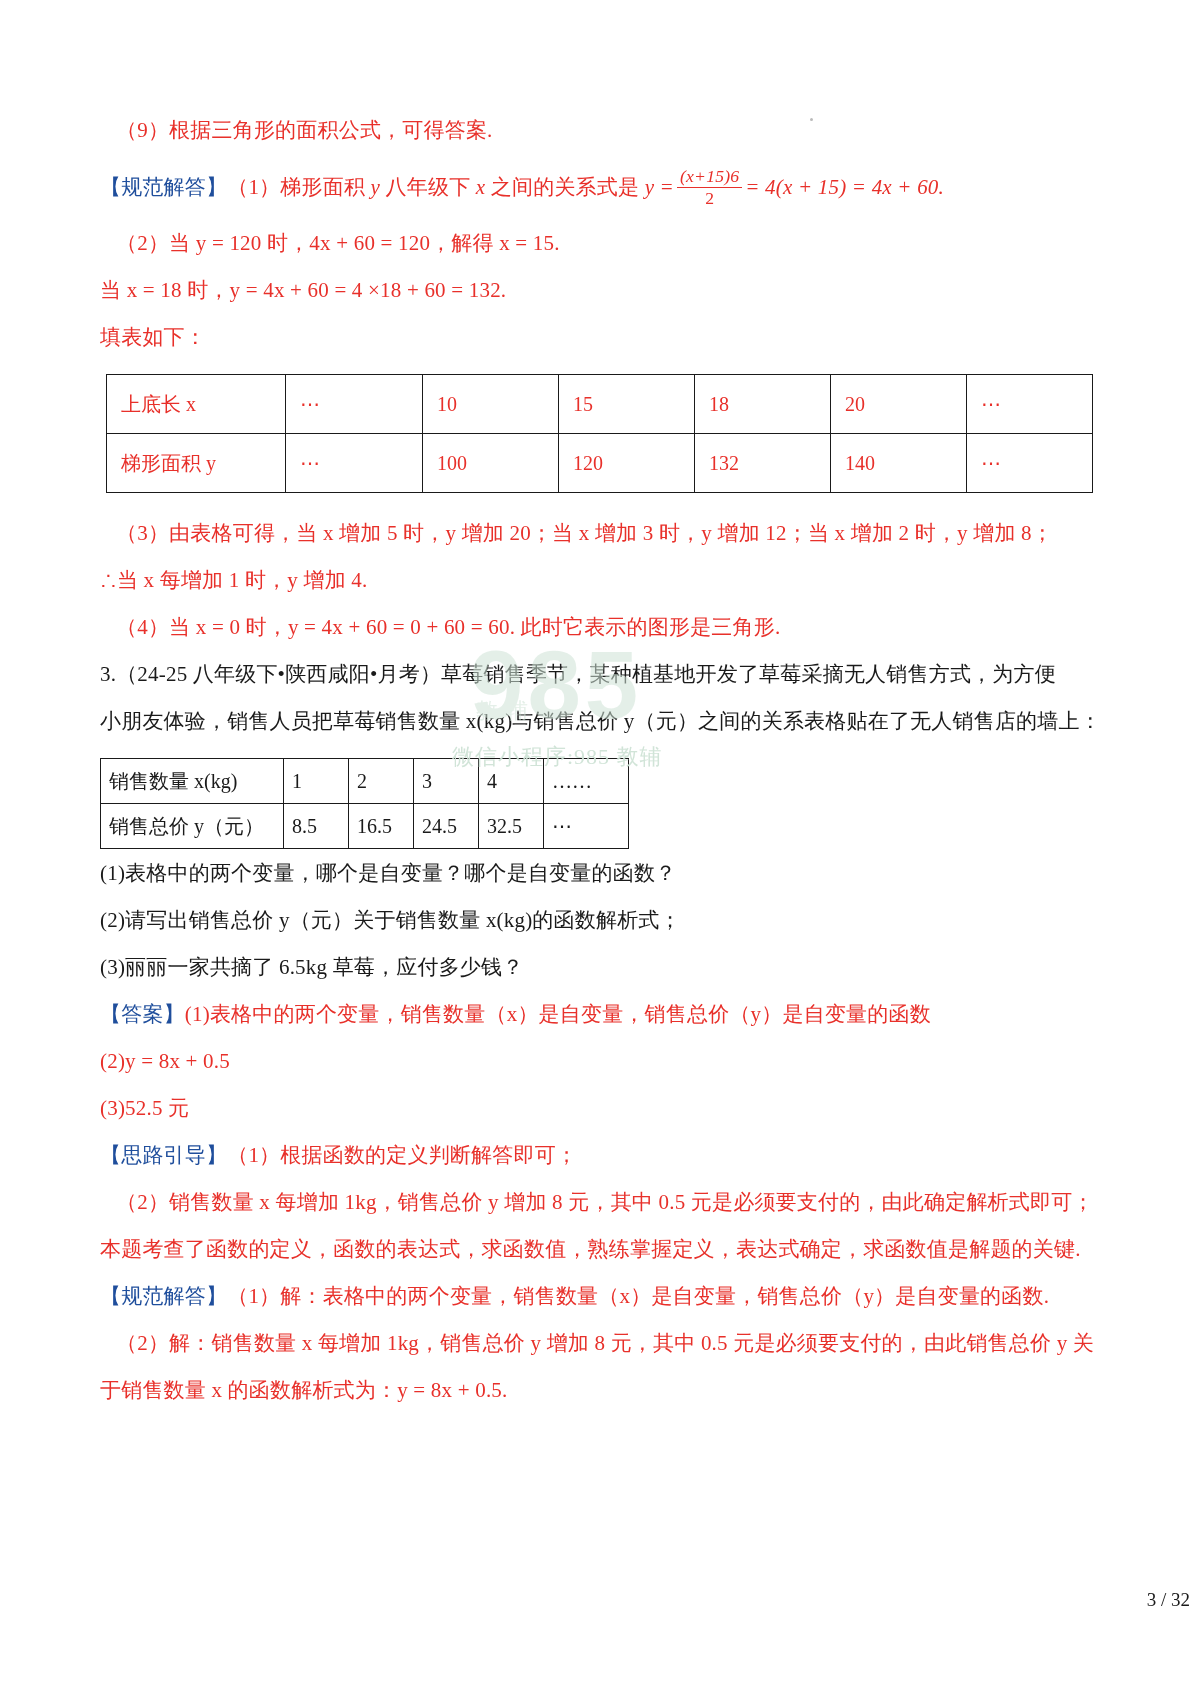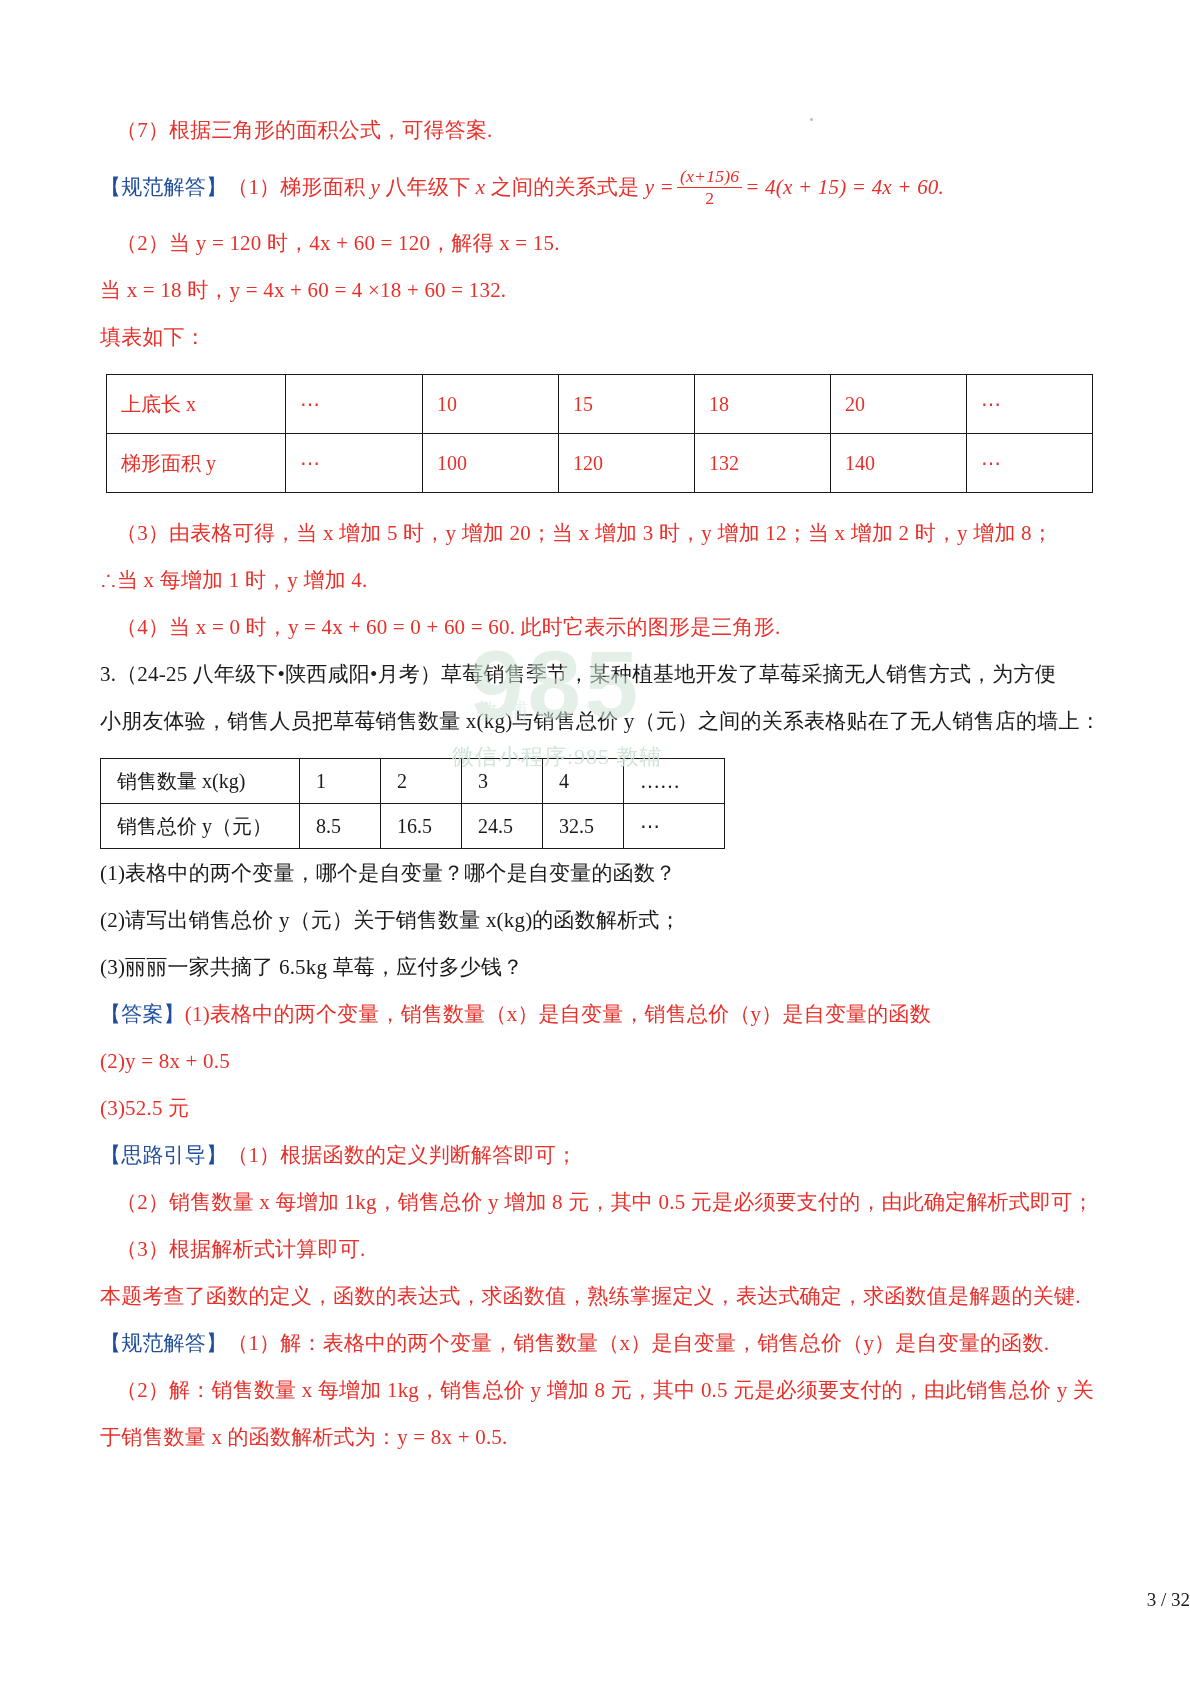--- a/index.html
+++ b/index.html
@@ -81,21 +81,21 @@
 
   
   table.t2 {
     border-collapse: collapse;
     margin: 4px 0 14px 0px;
     table-layout: fixed;
   }
   table.t2 td {
     border: 1.4px solid #1a1a1a;
     height: 44px;
-    padding: 0 16px;
+    padding: 0 8px;
     font-size: 20px;
     color: #1a1a1a;
     vertical-align: middle;
     text-align: left;
     white-space: nowrap;
   }
   table.t2 td.lbl { width: 166px; }
   table.t2 td.n { width: 36px; text-align: left; }
   table.t2 td.n2 { width: 48px; text-align: left; }
   table.t2 td.tail { width: 68px; text-align: left; }
@@ -159,21 +159,21 @@
 <div class="page">
 
   <div class="wm-dot"></div>
 
   <div class="wm-985">
     <span>985</span>
     <span class="sub">教辅</span>
   </div>
   <div class="wm-text">微信小程序:985 教辅</div>
 
-  <p class="line red indent">（7）根据三角形的面积公式，可得答案.</p>
+  <p class="line red indent">（9）根据三角形的面积公式，可得答案.</p>
 
   <p class="line">
     <span class="blue">【规范解答】</span><span class="red">（1）梯形面积 </span><span class="red v">y</span><span class="red"> 八年级下 </span><span class="red v">x</span><span class="red"> 之间的关系式是 </span><span class="red v">y =</span><span class="frac red"><span class="num v">(x+15)6</span><span class="den">2</span></span><span class="red v">= 4(x + 15) = 4x + 60.</span>
   </p>
 
   <p class="line red indent">（2）当 y = 120 时，4x + 60 = 120，解得 x = 15.</p>
   <p class="line red">当 x = 18 时，y = 4x + 60 = 4 ×18 + 60 = 132.</p>
   <p class="line red">填表如下：</p>
 
   <table class="t1">
@@ -234,21 +234,20 @@
   <p class="line">
     <span class="blue">【答案】</span><span class="red">(1)表格中的两个变量，销售数量（x）是自变量，销售总价（y）是自变量的函数</span>
   </p>
   <p class="line red">(2)y = 8x + 0.5</p>
   <p class="line red">(3)52.5 元</p>
 
   <p class="line">
     <span class="blue">【思路引导】</span><span class="red">（1）根据函数的定义判断解答即可；</span>
   </p>
   <p class="line red indent">（2）销售数量 x 每增加 1kg，销售总价 y 增加 8 元，其中 0.5 元是必须要支付的，由此确定解析式即可；</p>
-  <p class="line red indent">（3）根据解析式计算即可.</p>
 
   <p class="line red">本题考查了函数的定义，函数的表达式，求函数值，熟练掌握定义，表达式确定，求函数值是解题的关键.</p>
 
   <p class="line">
     <span class="blue">【规范解答】</span><span class="red">（1）解：表格中的两个变量，销售数量（x）是自变量，销售总价（y）是自变量的函数.</span>
   </p>
   <p class="line red indent">（2）解：销售数量 x 每增加 1kg，销售总价 y 增加 8 元，其中 0.5 元是必须要支付的，由此销售总价 y 关</p>
   <p class="line red">于销售数量 x 的函数解析式为：y = 8x + 0.5.</p>
 
   <div class="footer">3 / 32</div>

